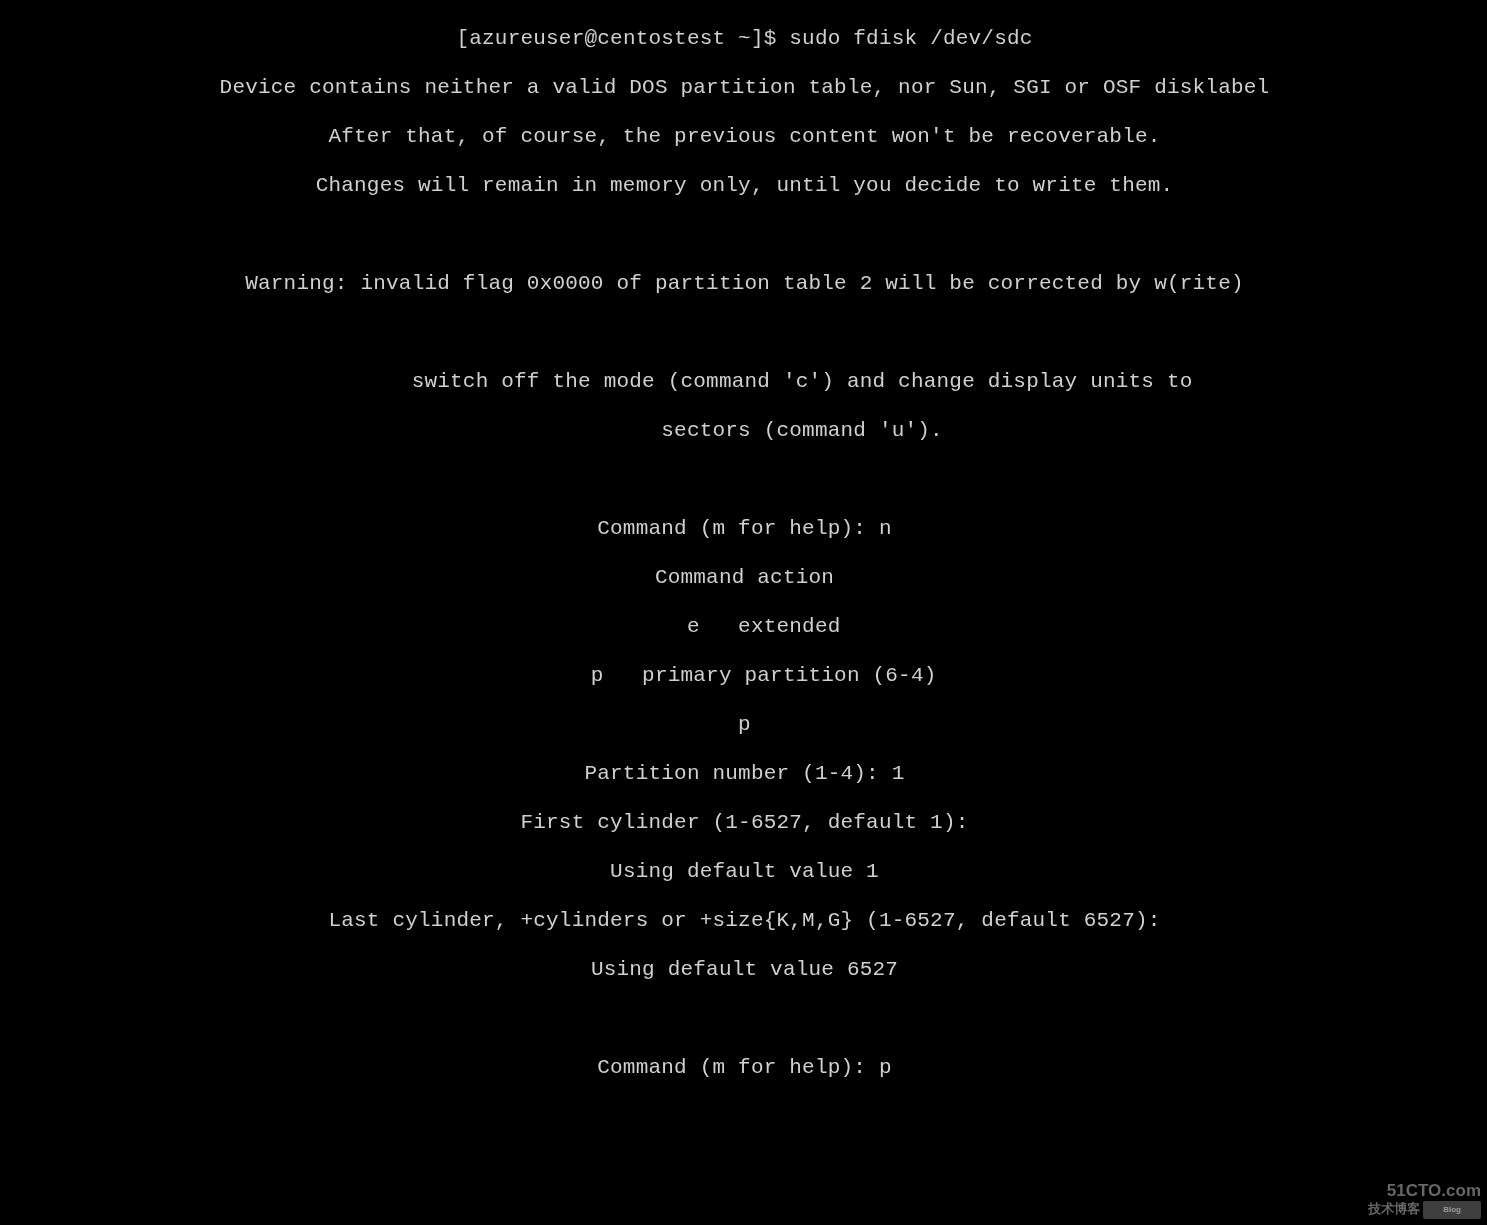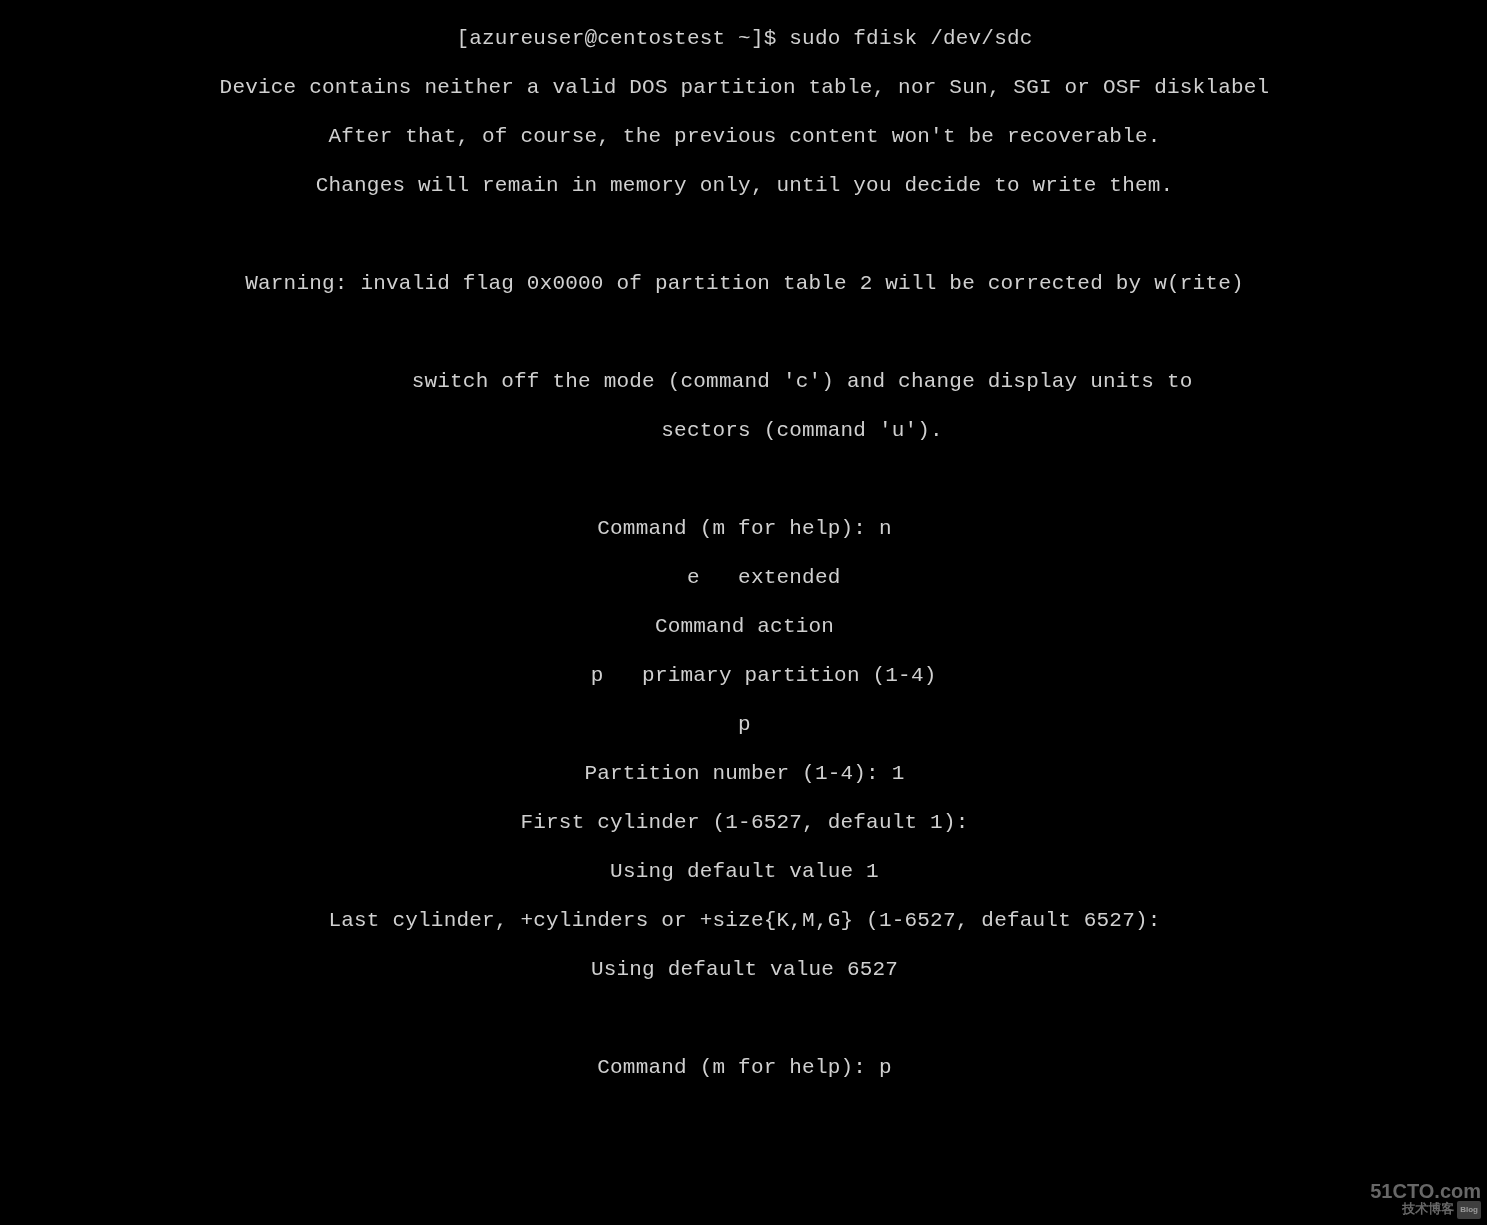--- a/index.html
+++ b/index.html
@@ -26,51 +26,51 @@
       bottom: 6px;
       text-align: right;
       font-family: Arial, sans-serif;
       color: #8a8a8a;
       font-weight: bold;
       font-size: 16px;
       line-height: 18px;
       opacity: 0.75;
       letter-spacing: 0;
     }
-    .watermark .wm-top { font-size: 20px; }
+    .watermark .wm-top { font-size: 17px; }
     .watermark .wm-bot { font-size: 13px; }
     .wm-badge {
       display: inline-block;
       font-size: 8px;
       background: #555;
       color: #ccc;
-      padding: 0 3px;
+      padding: 0 20px;
       border-radius: 2px;
       margin-left: 3px;
       vertical-align: middle;
     }
   </style>
 </head>
 <body>
 
 <div class="terminal">
 <span class="line">[azureuser@centostest ~]$ sudo fdisk /dev/sdc</span>
 <span class="line">Device contains neither a valid DOS partition table, nor Sun, SGI or OSF disklabel</span>
 <span class="line">After that, of course, the previous content won't be recoverable.</span>
 <span class="line">Changes will remain in memory only, until you decide to write them.</span>
 <span class="line"> </span>
 <span class="line">Warning: invalid flag 0x0000 of partition table 2 will be corrected by w(rite)</span>
 <span class="line"> </span>
 <span class="line">         switch off the mode (command 'c') and change display units to</span>
 <span class="line">         sectors (command 'u').</span>
 <span class="line"> </span>
 <span class="line">Command (m for help): n</span>
+<span class="line">Command action</span>
 <span class="line">   e   extended</span>
-<span class="line">Command action</span>
-<span class="line">   p   primary partition (1-4)</span>
+<span class="line">   p   primary partition (6-4)</span>
 <span class="line">p</span>
 <span class="line">Partition number (1-4): 1</span>
 <span class="line">First cylinder (1-6527, default 1):</span>
 <span class="line">Using default value 1</span>
 <span class="line">Last cylinder, +cylinders or +size{K,M,G} (1-6527, default 6527):</span>
 <span class="line">Using default value 6527</span>
 <span class="line"> </span>
 <span class="line">Command (m for help): p</span>
 <span class="line"> </span>
 

